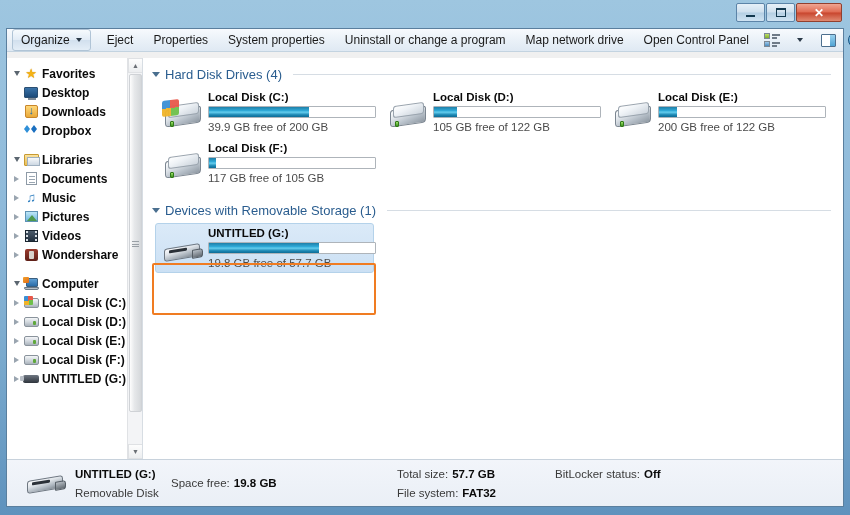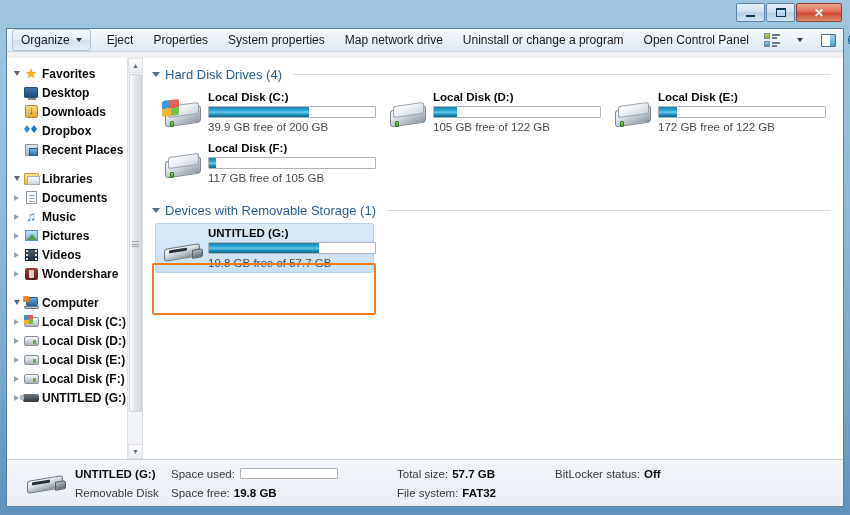--- a/index.html
+++ b/index.html
@@ -452,22 +452,22 @@
   <div class="frame-inner">
 
     <div class="toolbar">
       <div class="organize">
         <span>Organize</span>
         <span class="caret-down"></span>
       </div>
       <div class="tbitem">Eject</div>
       <div class="tbitem">Properties</div>
       <div class="tbitem">System properties</div>
+      <div class="tbitem">Uninstall or change a program</div>
       <div class="tbitem">Map network drive</div>
-      <div class="tbitem">Uninstall or change a program</div>
       <div class="tbitem">Open Control Panel</div>
       <div class="tbright">
         <div class="tbicon">
           <div class="view-ic">
             <div class="sq a"></div>
               <div class="sq b"></div>
             <div class="ln l1"></div>
               <div class="ln l2"></div>
             <div class="ln l3"></div>
               <div class="ln l4"></div>
@@ -519,27 +519,20 @@
               <span class="ni">
                 <span class="ic-dropbox">
                     <i class="t1"></i>
                     <i class="t2"></i>
                     <i class="t3"></i>
                     <i class="t4"></i>
                   </span>
               </span>
               <span class="nlabel">Dropbox</span>
             </div>
-            <div class="navrow indent">
-              <span class="tw"></span>
-              <span class="ni">
-                  <span class="ic-recent"></span>
-                </span>
-              <span class="nlabel">Recent Places</span>
-            </div>
           </div>
 
           <div class="navgroup">
             <div class="navrow header">
               <span class="tw">
                   <i class="tri-open"></i>
                 </span>
               <span class="ni">
                   <span class="ic-lib"></span>
                 </span>
@@ -723,21 +716,21 @@
                 <div class="bd-body"></div>
                 <div class="bd-top"></div>
                 <div class="bd-led"></div>
               </div>
             </div>
             <div class="dinfo">
               <div class="dname">Local Disk (E:)</div>
               <div class="dbar">
                 <div class="fill" style="width: 11%;"></div>
               </div>
-              <div class="dfree">172 GB free of 122 GB</div>
+              <div class="dfree">200 GB free of 122 GB</div>
             </div>
           </div>
 
           <div class="drive">
             <div class="dicon">
               <div class="bigdrive">
                 <div class="bd-body"></div>
                 <div class="bd-top"></div>
                 <div class="bd-led"></div>
               </div>
@@ -795,26 +788,20 @@
         <div class="det-col" style="width:96px;">
           <div class="det-line">
               <span class="det-name">UNTITLED (G:)</span>
             </div>
           <div class="det-line">
               <span class="det-sub">Removable Disk</span>
             </div>
         </div>
         <div class="det-col" style="width:226px;">
           <div class="det-line">
-            <span class="det-lbl">Space used:</span>
-            <span class="det-bar">
-              <span class="fill" style="width: 66%;"></span>
-            </span>
-          </div>
-          <div class="det-line">
             <span class="det-lbl">Space free:</span>
             <span class="det-val">19.8 GB</span>
           </div>
         </div>
         <div class="det-col" style="width:158px;">
           <div class="det-line">
             <span class="det-lbl">Total size:</span>
             <span class="det-val">57.7 GB</span>
           </div>
           <div class="det-line">

